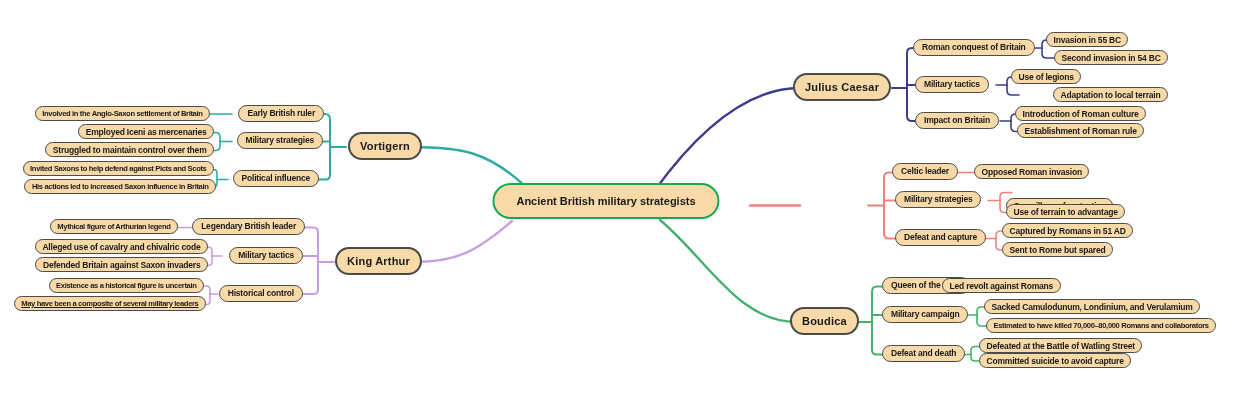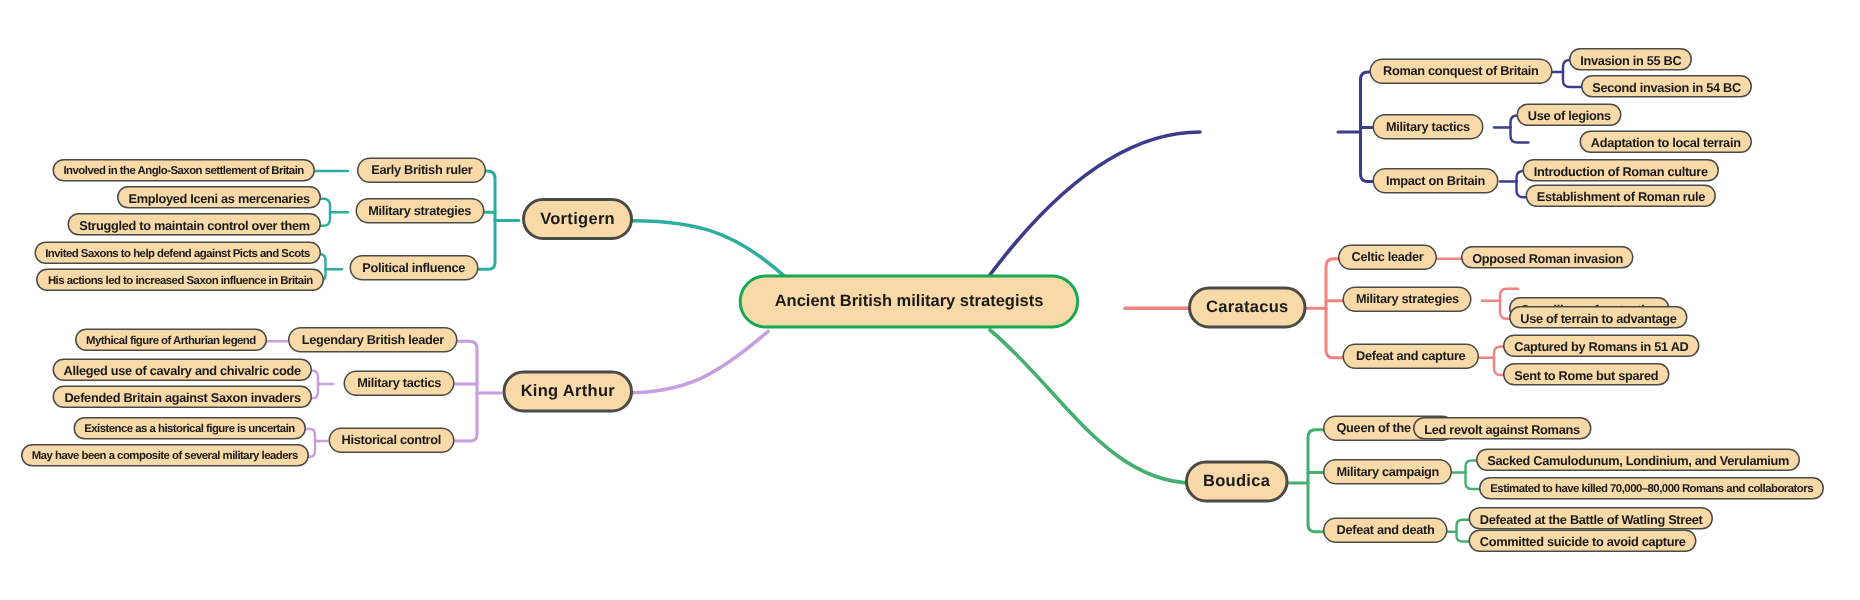--- a/index.html
+++ b/index.html
@@ -113,21 +113,21 @@
       <path class="lv2" d="M 212,256 V 251 Q 212,247 208,247 H 202"></path>
       <path class="lv2" d="M 212,256 V 261.5 Q 212,265.5 208,265.5 H 202"></path>
       <path class="lv2" d="M 218,294 H 210"></path>
       <path class="lv2" d="M 210,294 V 289.5 Q 210,286 206.5,286 H 198"></path>
       <path class="lv2" d="M 210,294 V 301 Q 210,304.5 206.5,304.5 H 200"></path>
     </g>
   </svg>
 
   <div class="node central" style="left:606px;top:183px;">Ancient British military strategists</div>
 
-  <div class="node topic" style="left:792px;top:191px;">Caratacus</div>
+  <div class="node topic" style="left:793px;top:73px;">Julius Caesar</div>
   <div class="node topic" style="left:790px;top:307px;">Boudica</div>
   <div class="node topic" style="right:818px;top:132px;">Vortigern</div>
   <div class="node subtopic" style="left:913px;top:39px;">Roman conquest of Britain</div>
 
   <div class="node topic" style="right:818px;top:247px;">King Arthur</div>
   <div class="node leaf" style="left:1046px;top:32px;">Invasion in 55 BC</div>
   <div class="node leaf" style="left:1054px;top:50px;">Second invasion in 54 BC</div>
   <div class="node subtopic" style="left:915px;top:76px;">Military tactics</div>
   <div class="node leaf" style="left:1011px;top:69px;">Use of legions</div>
   <div class="node leaf" style="left:1013px;top:87px;margin-left:40px;">Adaptation to local terrain</div>
@@ -162,15 +162,15 @@
   <div class="node leaf xs" style="right:1026px;top:161px;">Invited Saxons to help defend against Picts and Scots</div>
   <div class="node leaf xs" style="right:1024px;top:179px;">His actions led to increased Saxon influence in Britain</div>
 
   <div class="node subtopic" style="right:935px;top:218px;">Legendary British leader</div>
   <div class="node leaf xs" style="right:1062px;top:219px;">Mythical figure of Arthurian legend</div>
   <div class="node subtopic" style="right:937px;top:247px;">Military tactics</div>
   <div class="node leaf" style="right:1032px;top:239px;">Alleged use of cavalry and chivalric code</div>
   <div class="node leaf" style="right:1032px;top:257px;">Defended Britain against Saxon invaders</div>
   <div class="node subtopic" style="right:937px;top:285px;">Historical control</div>
   <div class="node leaf xs" style="right:1036px;top:278px;">Existence as a historical figure is uncertain</div>
-  <div class="node leaf xs" style="right:1034px;top:296px;">May have been a composite of several military leaders</div>
+  <div class="node leaf xs" style="right:1034px;top:296px;text-decoration:underline;">May have been a composite of several military leaders</div>
 
 </div>
 
 </body></html>

